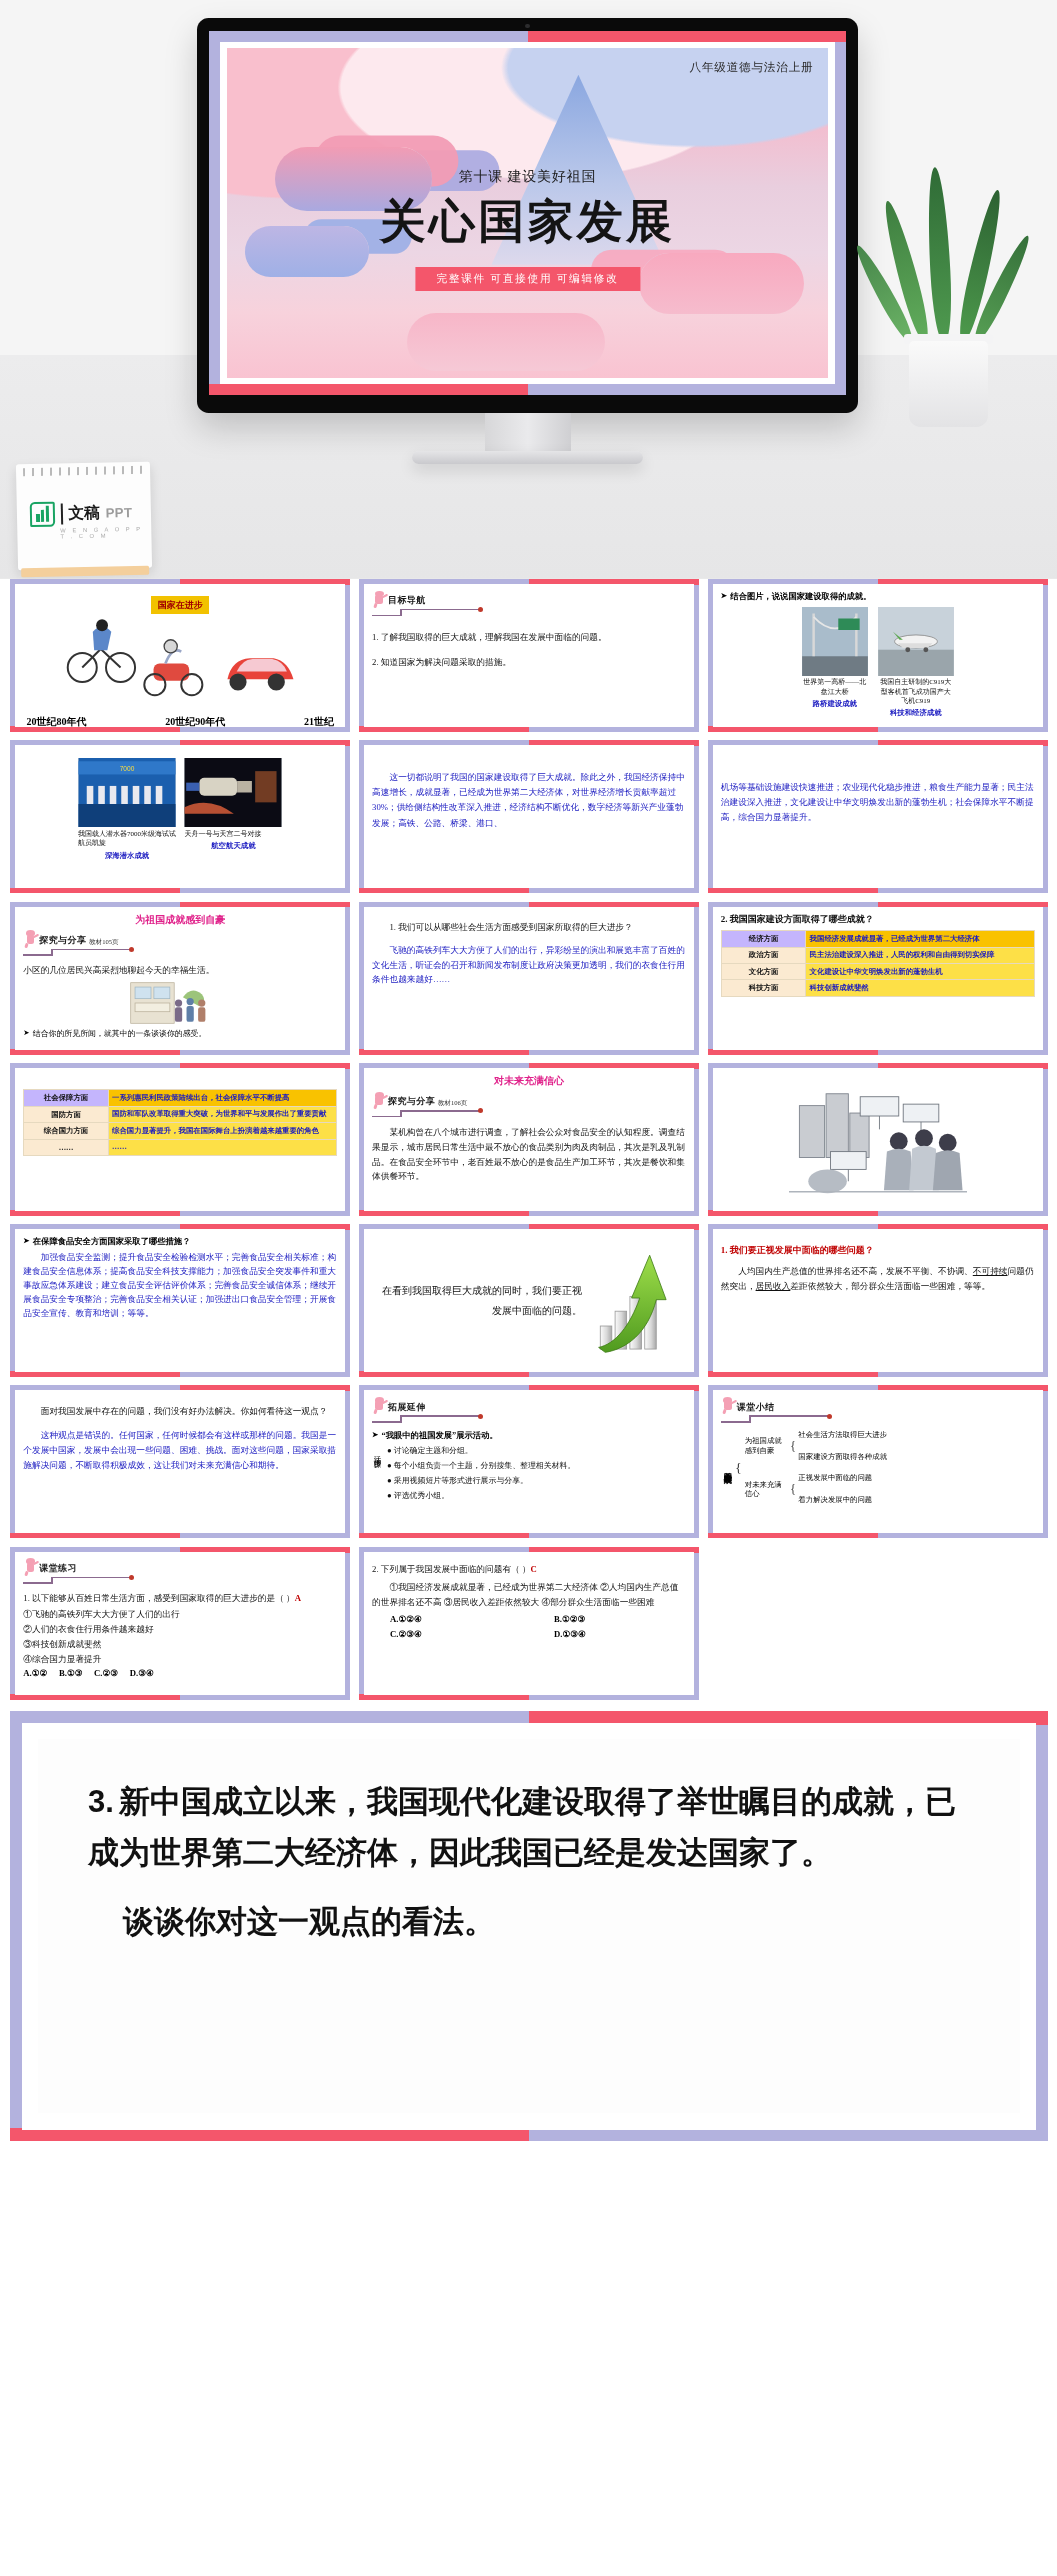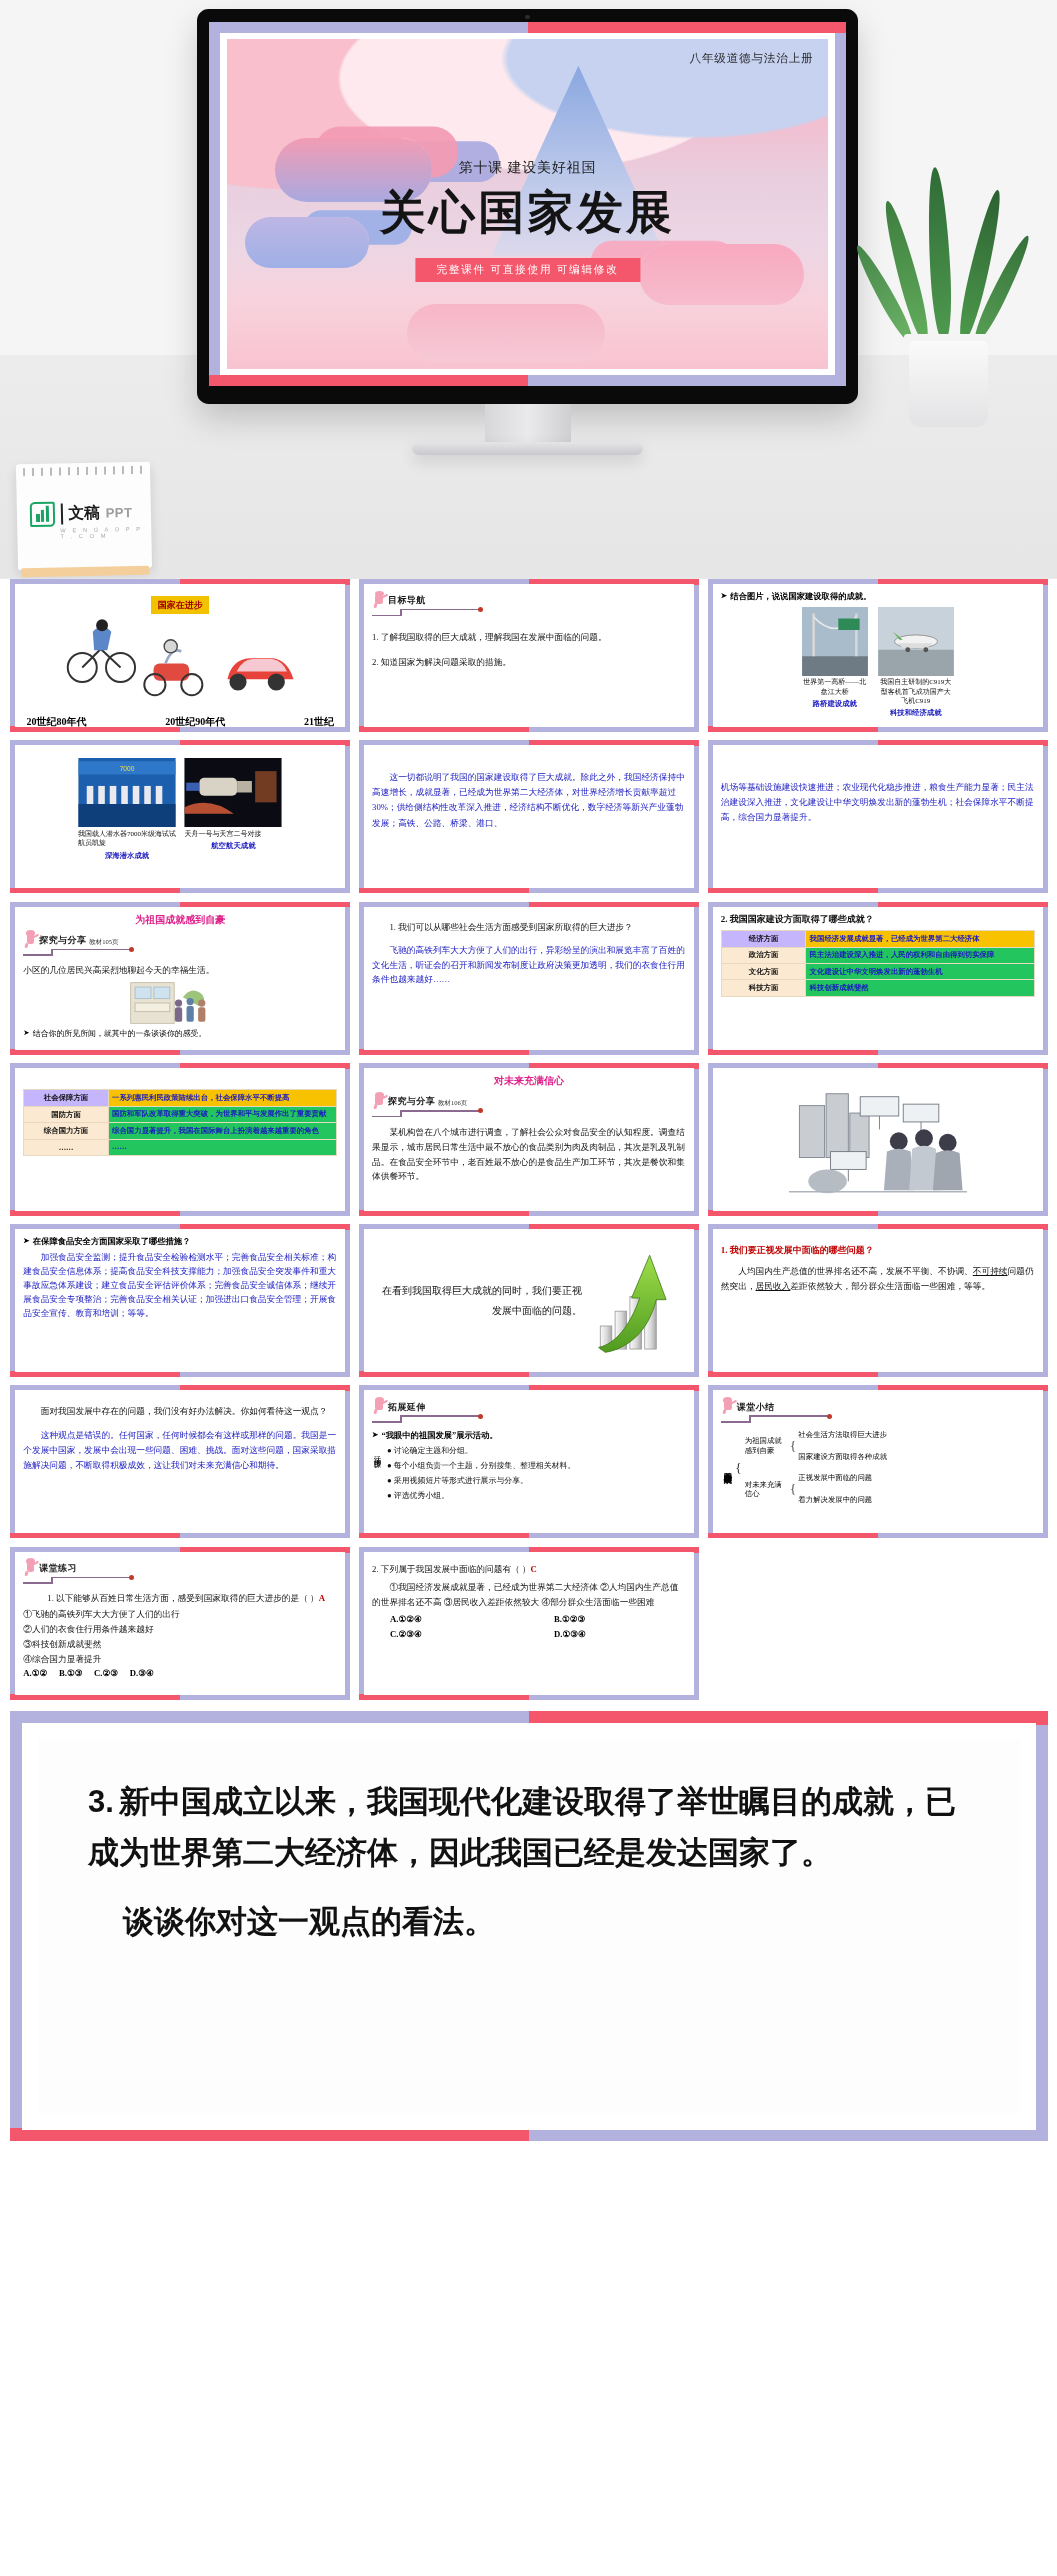--- a/index.html
+++ b/index.html
@@ -23,21 +23,21 @@
   .hero-floor {
     position: absolute; left:0; right:0; top: 355px; height: 223px;
     background: linear-gradient(180deg,#ececed 0%, #e6e6e7 100%);
   }
   .hero-wall {
     position:absolute; left:0; top:0; width:100%; height:357px;
     background:#f5f5f5;
   }
 
   
-  .monitor { position:absolute; left:197px; top:9px; width:661px; }
+  .monitor { position:absolute; left:197px; top:18px; width:661px; }
   .monitor-bezel {
     width: 661px; height: 395px;
     background:#0a0a0a;
     border-radius: 11.6px;
     padding: 13.2px 12.4px 18px 12.4px;
     box-shadow: 0 15px 33px rgba(0,0,0,.18);
     position: relative;
   }
   .monitor-cam {
     position:absolute; left:50%; top:5.8px; width:4.1px; height:4.1px; margin-left:-2.1px;
@@ -201,21 +201,21 @@
   .hl-yellow{ background:#fde49a; }
 
   
   .ph { background:#cfd6dc; position:relative; overflow:hidden; }
   .cap{ font-size:7px; line-height:1.35; color:#111; text-align:center;}
   .cap-blue{ font-size:7.4px; color:#1a1ac0; font-weight:700; text-align:center;}
 
   table.kv{ width:100%; border-collapse:collapse; font-size:7.4px; }
   table.kv td{ border:0.8px solid #e6d9bf; padding:2.5px 3.3px; vertical-align:middle; }
   table.kv td.k{ width:27%; background:#fbead1; color:#111; text-align:center; font-weight:700;}
-  table.kv td.v{ background:#22c55e; color:#1a1ac0; font-weight:700; line-height:1.4;}
+  table.kv td.v{ background:#fde047; color:#1a1ac0; font-weight:700; line-height:1.4;}
   table.kv tr.hi td.k{ background:#c4b5fd; }
   table.kv tr.hi td.v{ background:#f9c200; color:#1a1ac0; }
 
   
   .feature-wrap{ padding:5px 10px 20px 10px; }
   .feature{
     position:relative; background:#b3b2de; padding:11.6px; height:430px;
   }
   .feature::after{ content:""; position:absolute; right:0; top:0; width:50%; height:13.2px; background:#f4566b;}
   .feature::before{ content:""; position:absolute; left:0; bottom:0; width:50%; height:13.2px; background:#f4566b;}
@@ -754,21 +754,21 @@
             <i class="leg"></i>
           </span>
       <span class="hdr-label cn">课堂练习</span>
     </div>
     <div class="hdr-rule">
           <span class="r1"></span>
           <span class="r2"></span>
           <span class="r3"></span>
           <span class="dot"></span>
         </div>
-    <div class="body-t cn" style="line-height:1.6;position:relative;margin-left:24px;">
+    <div class="body-t cn" style="line-height:1.6;position:relative;">
       <span>1. 以下能够从百姓日常生活方面，感受到国家取得的巨大进步的是（   ）</span>
       <span class="body-red" style="position:absolute;">A</span>
     </div>
     <div class="body-t cn" style="line-height:1.7;margin-top:1.7px;">①飞驰的高铁列车大大方便了人们的出行</div>
     <div class="body-t cn" style="line-height:1.7;">②人们的衣食住行用条件越来越好</div>
     <div class="body-t cn" style="line-height:1.7;">③科技创新成就斐然</div>
     <div class="body-t cn" style="line-height:1.7;">④综合国力显著提升</div>
     <div class="cn" style="display:flex;gap:11.6px;font-size:8.7px;font-weight:700;margin-top:1.7px;">
       <span>A.①②</span>
       <span>B.①③</span>

